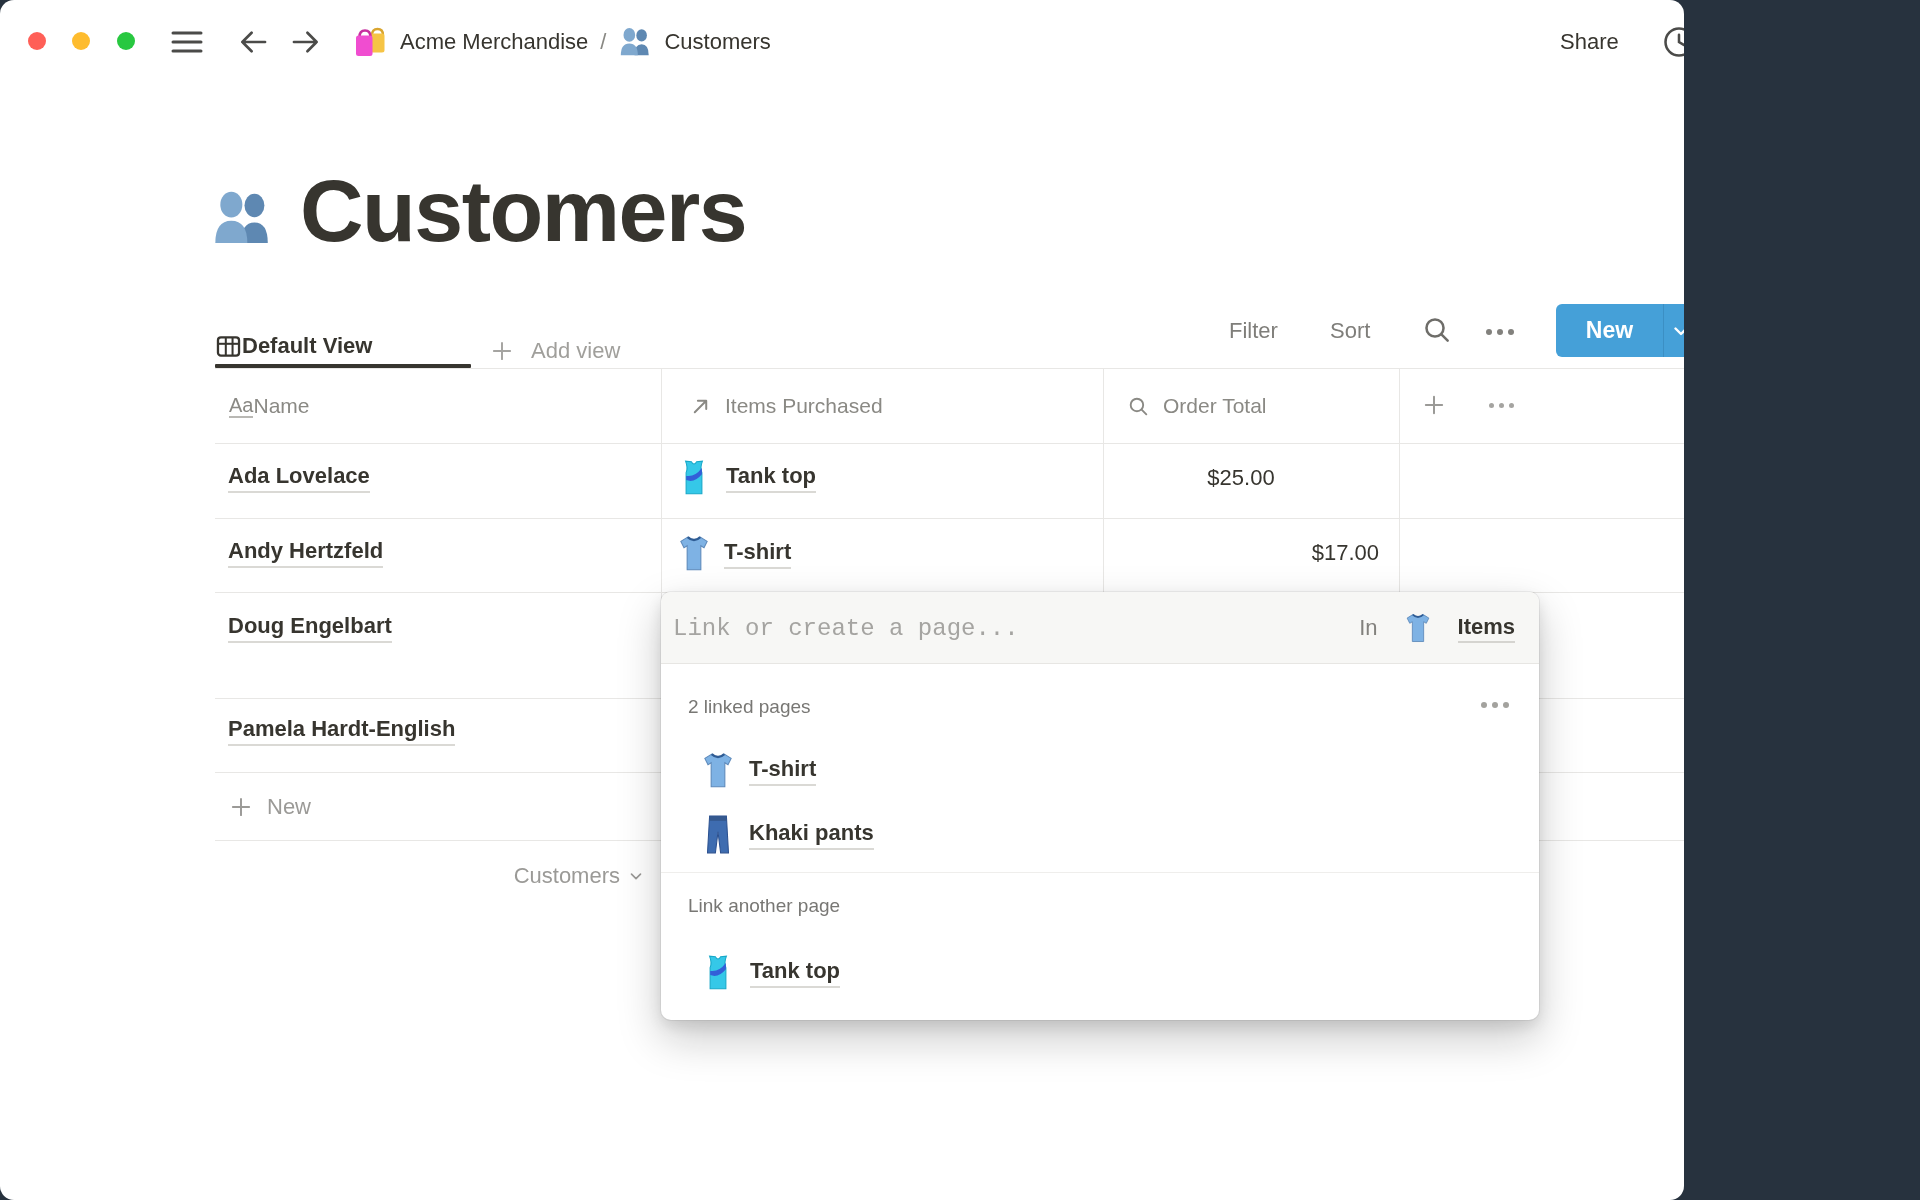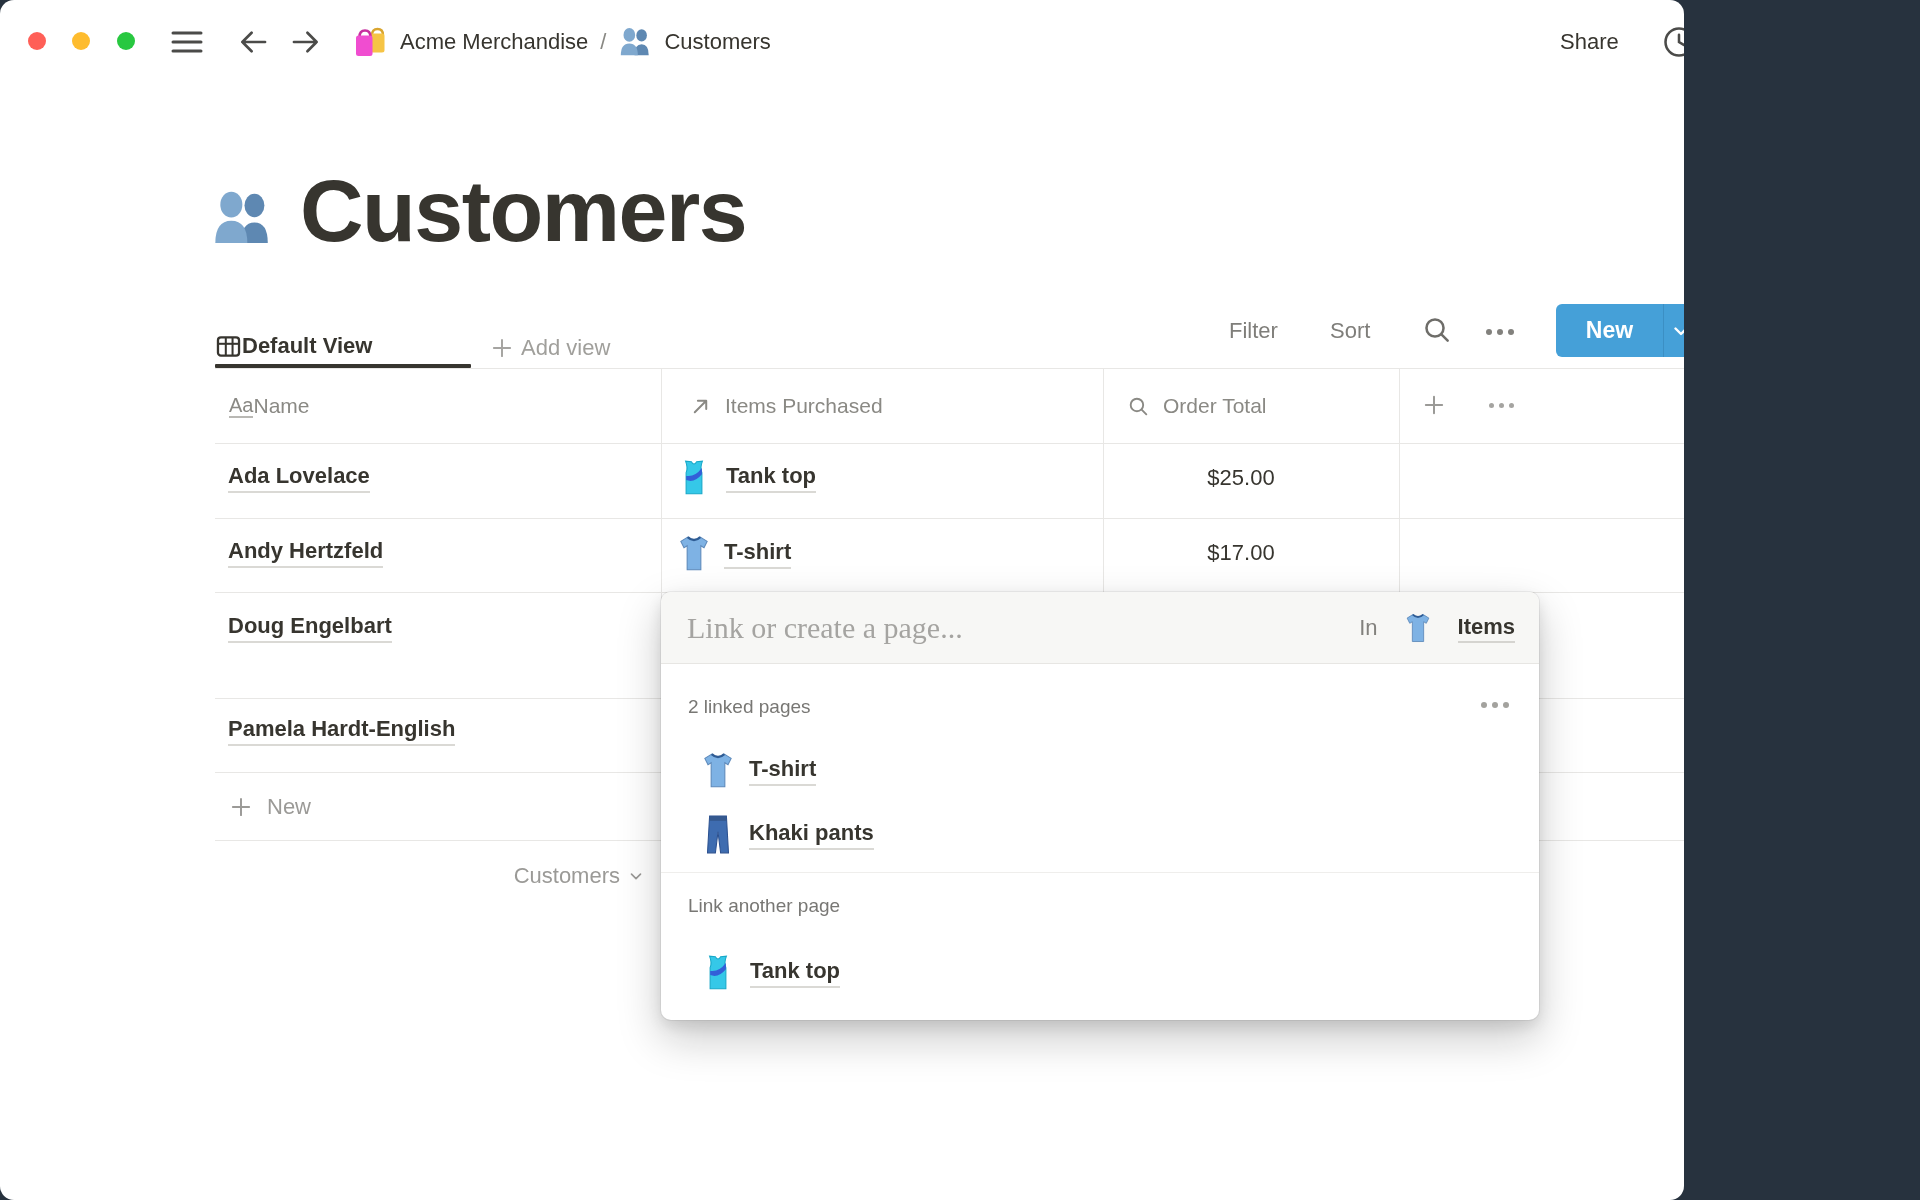--- a/index.html
+++ b/index.html
@@ -34,21 +34,21 @@
   .plink{font-size:22px;font-weight:600;color:#37352F;border-bottom:2px solid #DAD9D5;padding-bottom:2px;line-height:26px;display:inline-block;}
   .cellnum{font-size:22px;color:#37352F;}
 
   .newbtn{background:#45A0D8;border-radius:6px;color:#fff;}
   .newbtn .divider{position:absolute;left:107px;top:0;bottom:0;width:1px;background:#3B8FC4;}
   .newbtn .lbl{position:absolute;left:0;top:0;width:107px;height:100%;display:flex;align-items:center;justify-content:center;font-size:23px;font-weight:600;}
 
   .popup{position:absolute;left:661px;top:592px;width:878px;height:428px;background:#fff;border-radius:10px;
          box-shadow:0 0 0 1px rgba(15,15,15,0.06),0 6px 14px rgba(15,15,15,0.10),0 18px 44px rgba(15,15,15,0.22);z-index:50;overflow:hidden;}
   .popup-head{position:absolute;left:0;top:0;right:0;height:72px;background:#F7F7F5;border-bottom:1px solid #E7E6E3;}
-  .popup-input{position:absolute;left:24px;top:0;height:72px;width:560px;border:0;outline:none;background:transparent;font-size:30px;color:#37352F;font-family:Liberation Serif, serif;}
+  .popup-input{position:absolute;left:10px;top:0;height:72px;width:560px;border:0;outline:none;background:transparent;font-size:24px;color:#37352F;font-family:Liberation Mono, monospace;}
   .popup-input::placeholder{color:#A5A4A1;}
   .sectionlbl{font-size:19px;color:#787774;text-align:center;}
   .popup .plink{font-size:22px;}
   .scope-page{font-size:22px;font-weight:700;color:#37352F;border-bottom:2px solid #D5D4D0;padding-bottom:1px;}
 
   svg{display:block;}
 </style>
 </head>
 <body>
 
@@ -148,21 +148,21 @@
         <rect x="2.2" y="3.2" width="15.6" height="13.6" rx="2.2" fill="none" stroke="#37352F" stroke-width="1.7"></rect>
         <line x1="2.2" y1="8" x2="17.8" y2="8" stroke="#37352F" stroke-width="1.5"></line>
         <line x1="8" y1="3.2" x2="8" y2="16.8" stroke="#37352F" stroke-width="1.5"></line>
         <line x1="13" y1="3.2" x2="13" y2="16.8" stroke="#37352F" stroke-width="1.5"></line>
       </svg>
     </span>
     <span class="tab-label">Default View</span>
   </div>
   <div class="abs" style="left:215px;top:364px;width:256px;height:4px;background:#37352F;border-radius:1px;z-index:2;"></div>
 
-  <div class="abs flex" style="left:489px;top:318px;height:60px;gap:6px;">
+  <div class="abs flex" style="left:489px;top:304px;height:60px;gap:16px;align-items:flex-end;">
     <svg width="26" height="26" viewBox="0 0 24 24">
           <path d="M12 4.5 V19.5 M4.5 12 H19.5" stroke="#A5A4A1" stroke-width="1.8" stroke-linecap="round" fill="none"></path>
         </svg>
     <span class="toolbtn" style="color:#A09F9B;">Add view</span>
   </div>
 
   <span class="toolbtn abs" style="left:1229px;top:318px;">Filter</span>
   <span class="toolbtn abs" style="left:1330px;top:318px;">Sort</span>
   <span class="abs" style="left:1421px;top:314px;">
     <svg width="32" height="32" viewBox="0 0 24 24">
@@ -244,21 +244,21 @@
   <span class="plink abs" style="left:228px;top:538px;">Andy Hertzfeld</span>
   <div class="abs flex" style="left:677px;top:534px;gap:13px;">
     <span>
       <svg width="34" height="40" viewBox="0 0 32 38">
         <path d="M10 3 L3.5 7 L6.5 13 L9.5 11.2 L9.5 34 L22.5 34 L22.5 11.2 L25.5 13 L28.5 7 L22 3 Q16 8 10 3 Z" fill="#7EB2E4" stroke="#5D89BA" stroke-width="1"></path>
         <path d="M10 3 Q16 8.5 22 3" fill="none" stroke="#2F5C94" stroke-width="2.2"></path>
       </svg>
     </span>
     <span class="plink">T-shirt</span>
   </div>
-  <div class="cellnum abs" style="left:1103px;top:540px;width:276px;text-align:center;">$17.00</div>
+  <div class="cellnum abs" style="left:1103px;top:540px;width:276px;text-align:right;">$17.00</div>
 
   <span class="plink abs" style="left:228px;top:613px;">Doug Engelbart</span>
 
   <span class="plink abs" style="left:228px;top:716px;">Pamela Hardt-English</span>
 
   <div class="abs flex" style="left:228px;top:779px;height:56px;gap:13px;">
     <svg width="26" height="26" viewBox="0 0 24 24">
           <path d="M12 4.5 V19.5 M4.5 12 H19.5" stroke="#9B9A97" stroke-width="1.8" stroke-linecap="round" fill="none"></path>
         </svg>
     <span style="font-size:22px;color:#9B9A97;">New</span>

